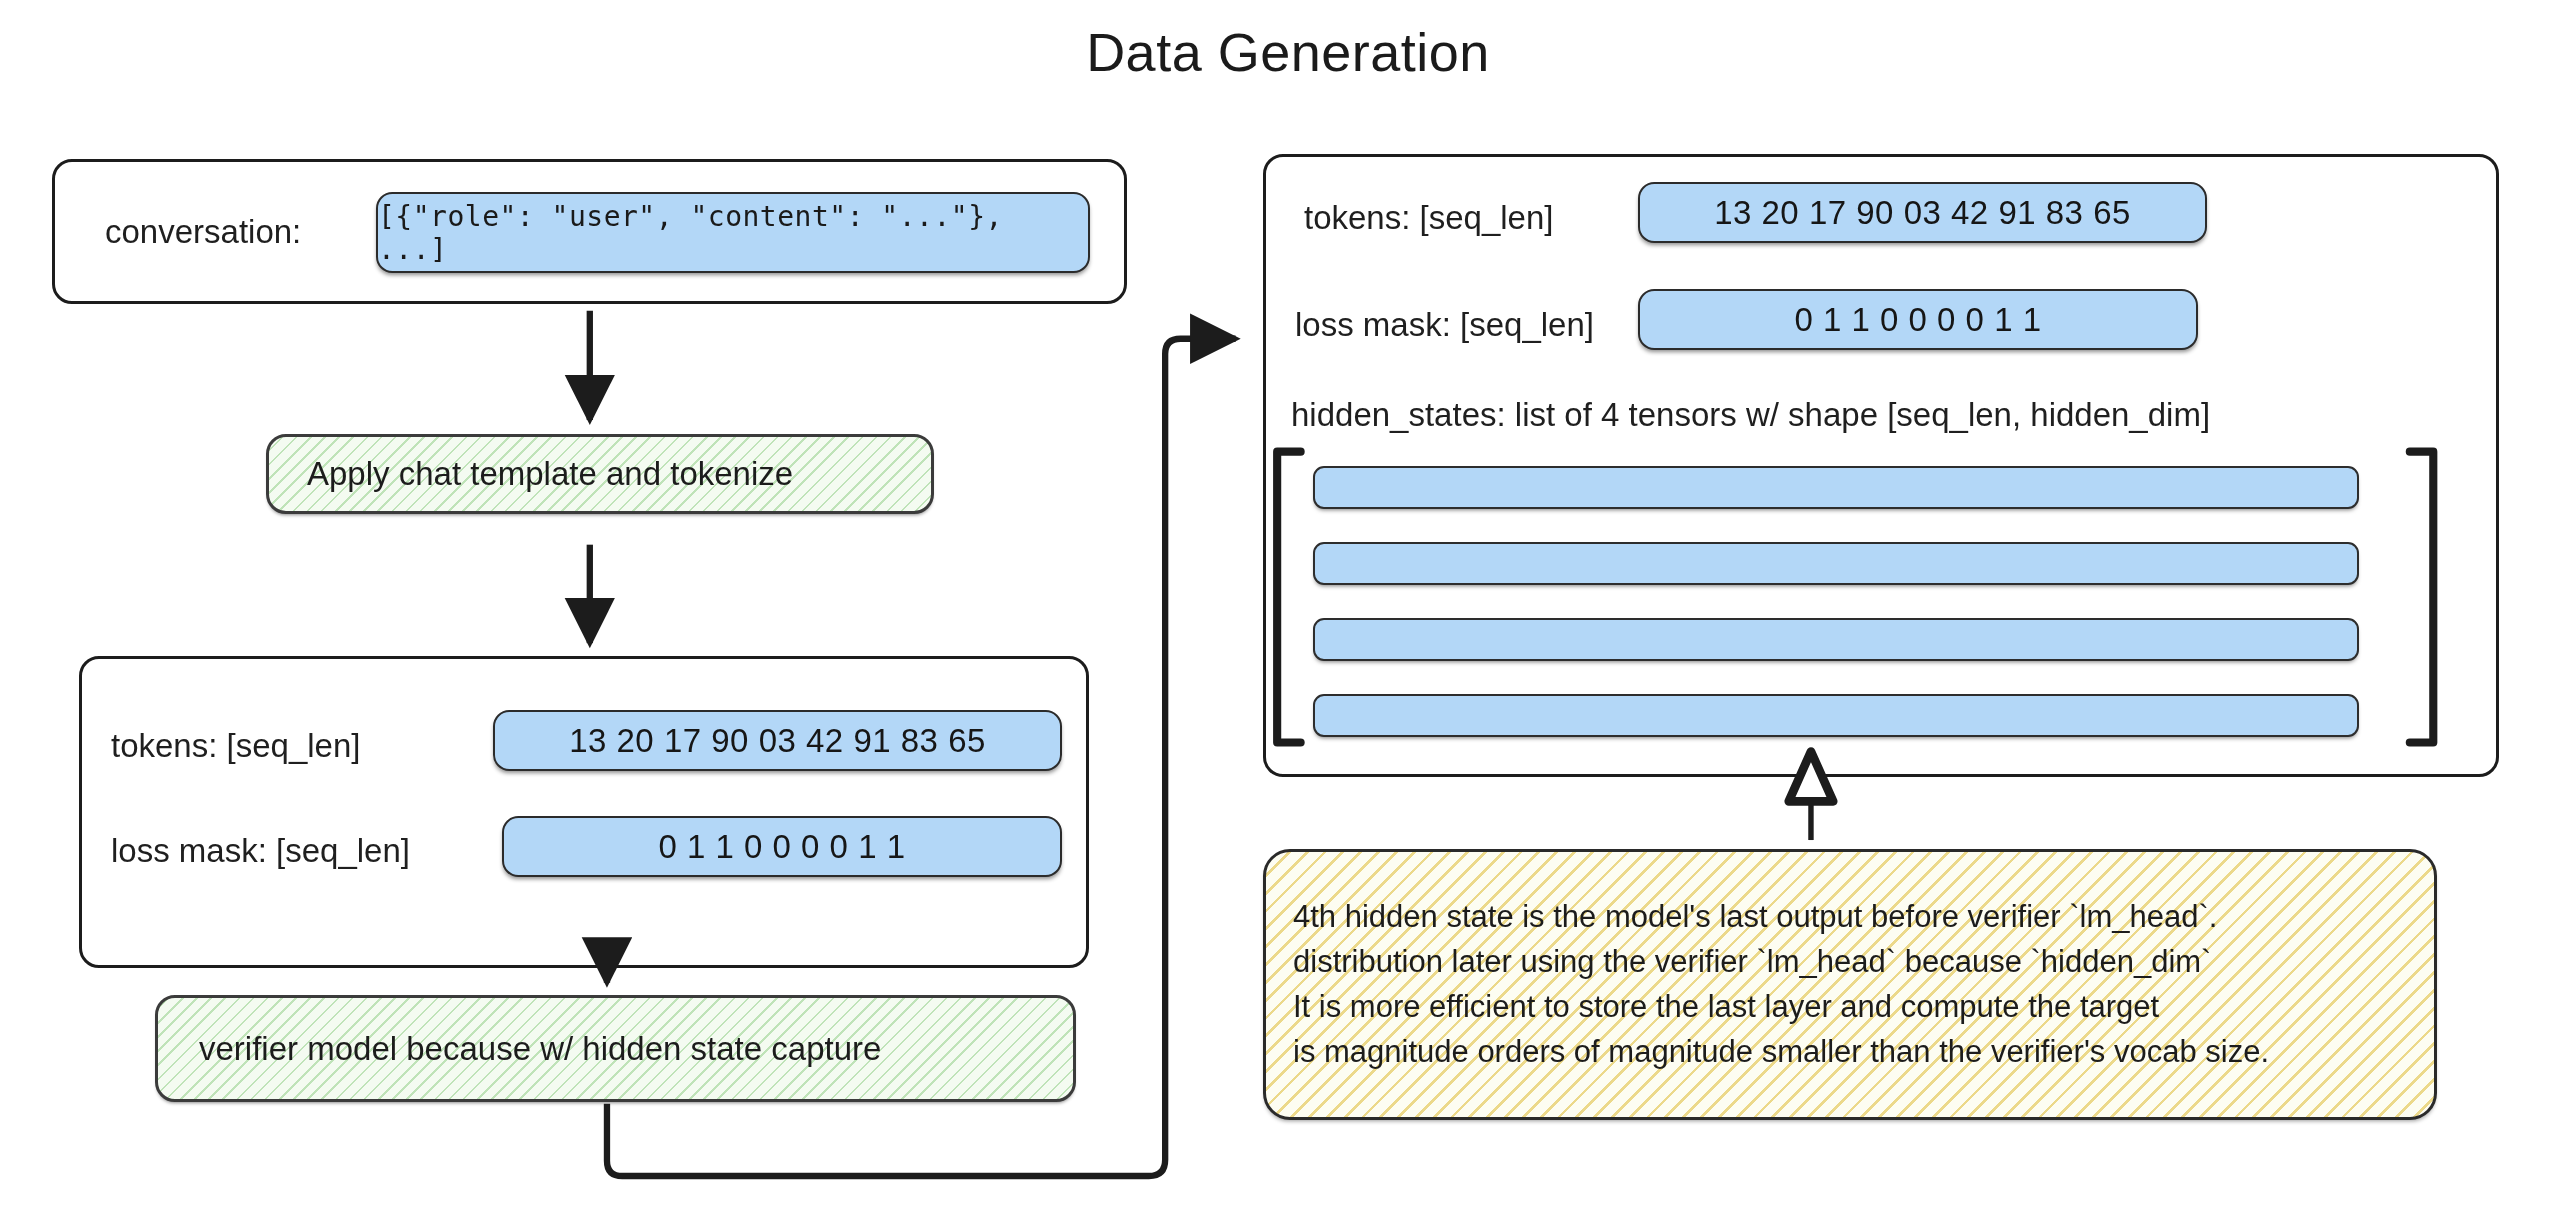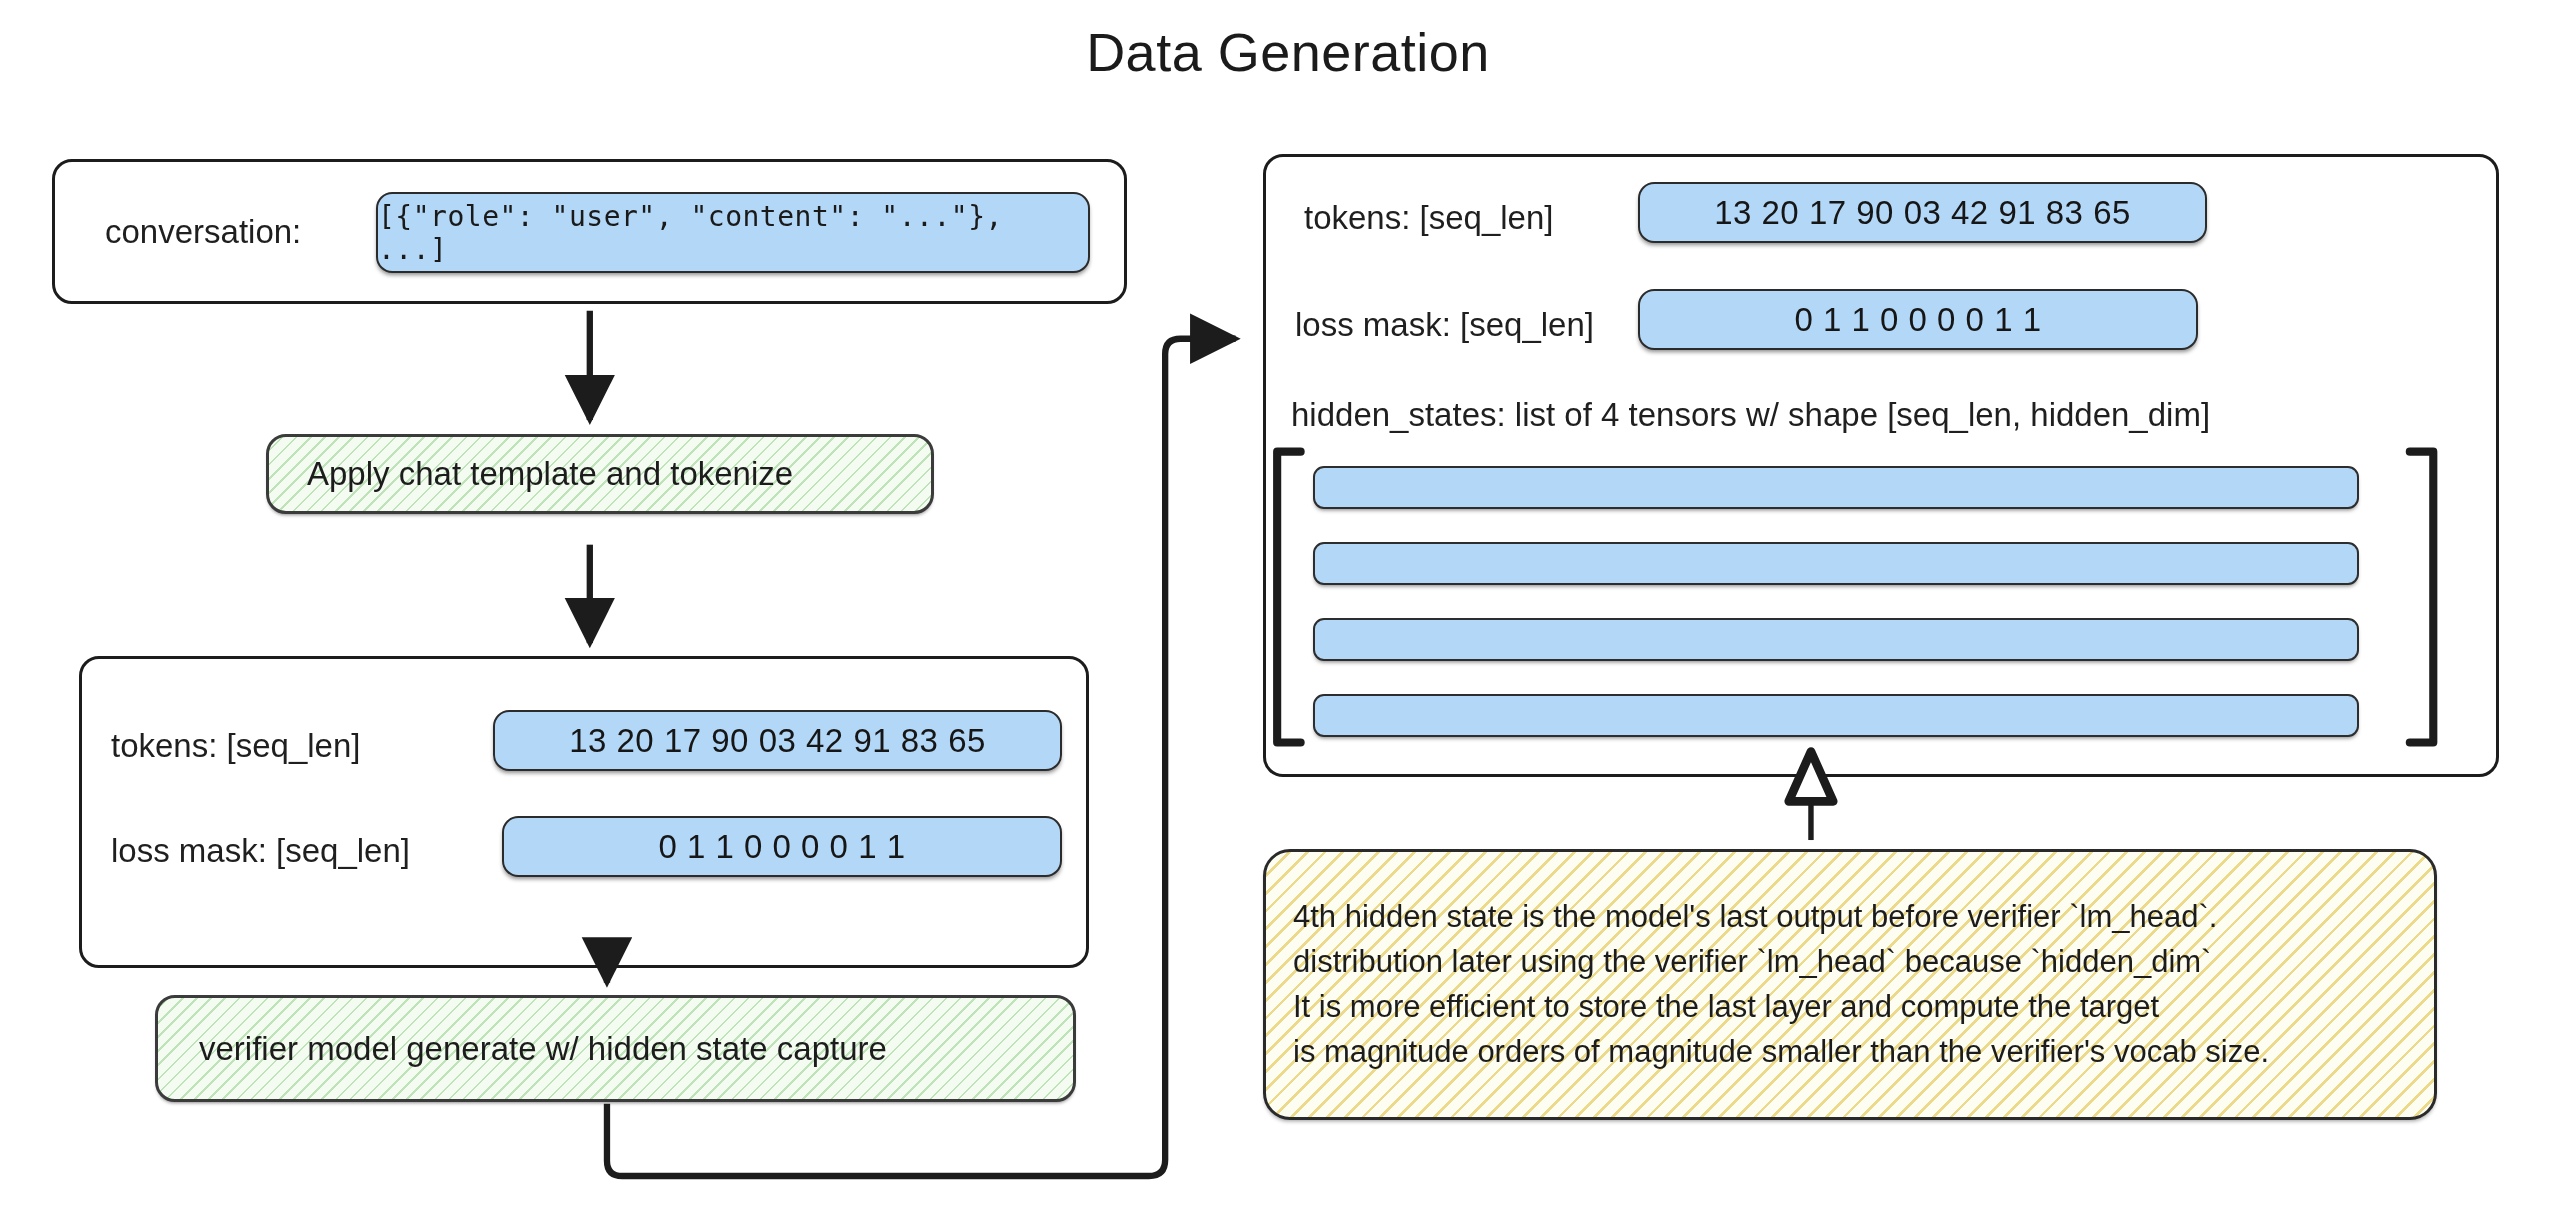--- a/index.html
+++ b/index.html
@@ -144,21 +144,21 @@
 
 <div class="rbox" style="left:79px; top:656px; width:1010px; height:312px;">
   <div class="row-label" style="left:29px; top:68px;">tokens: [seq_len]</div>
   <div class="pill nums" style="position:absolute; left:411px; top:51px; width:569px; height:61px;">13 20 17 90 03 42 91 83 65</div>
 
   <div class="row-label" style="left:29px; top:173px;">loss mask: [seq_len]</div>
   <div class="pill nums" style="position:absolute; left:420px; top:157px; width:560px; height:61px;">0  1  1  0  0  0  0  1  1</div>
 </div>
 
 <div class="proc" style="left:155px; top:995px; width:921px; height:107px;">
-  <span style="padding-left:41px;">verifier model generate w/ hidden state capture</span>
+  <span style="padding-left:41px;">verifier model because w/ hidden state capture</span>
 </div>
 
 <div class="rbox" style="left:1263px; top:154px; width:1236px; height:623px;">
 
   <div class="row-label" style="left:38px; top:42px;">tokens: [seq_len]</div>
   <div class="pill nums" style="position:absolute; left:372px; top:25px; width:569px; height:61px;">13 20 17 90 03 42 91 83 65</div>
 
   <div class="row-label" style="left:29px; top:149px;">loss mask: [seq_len]</div>
   <div class="pill nums" style="position:absolute; left:372px; top:132px; width:560px; height:61px;">0  1  1  0  0  0  0  1  1</div>
 

